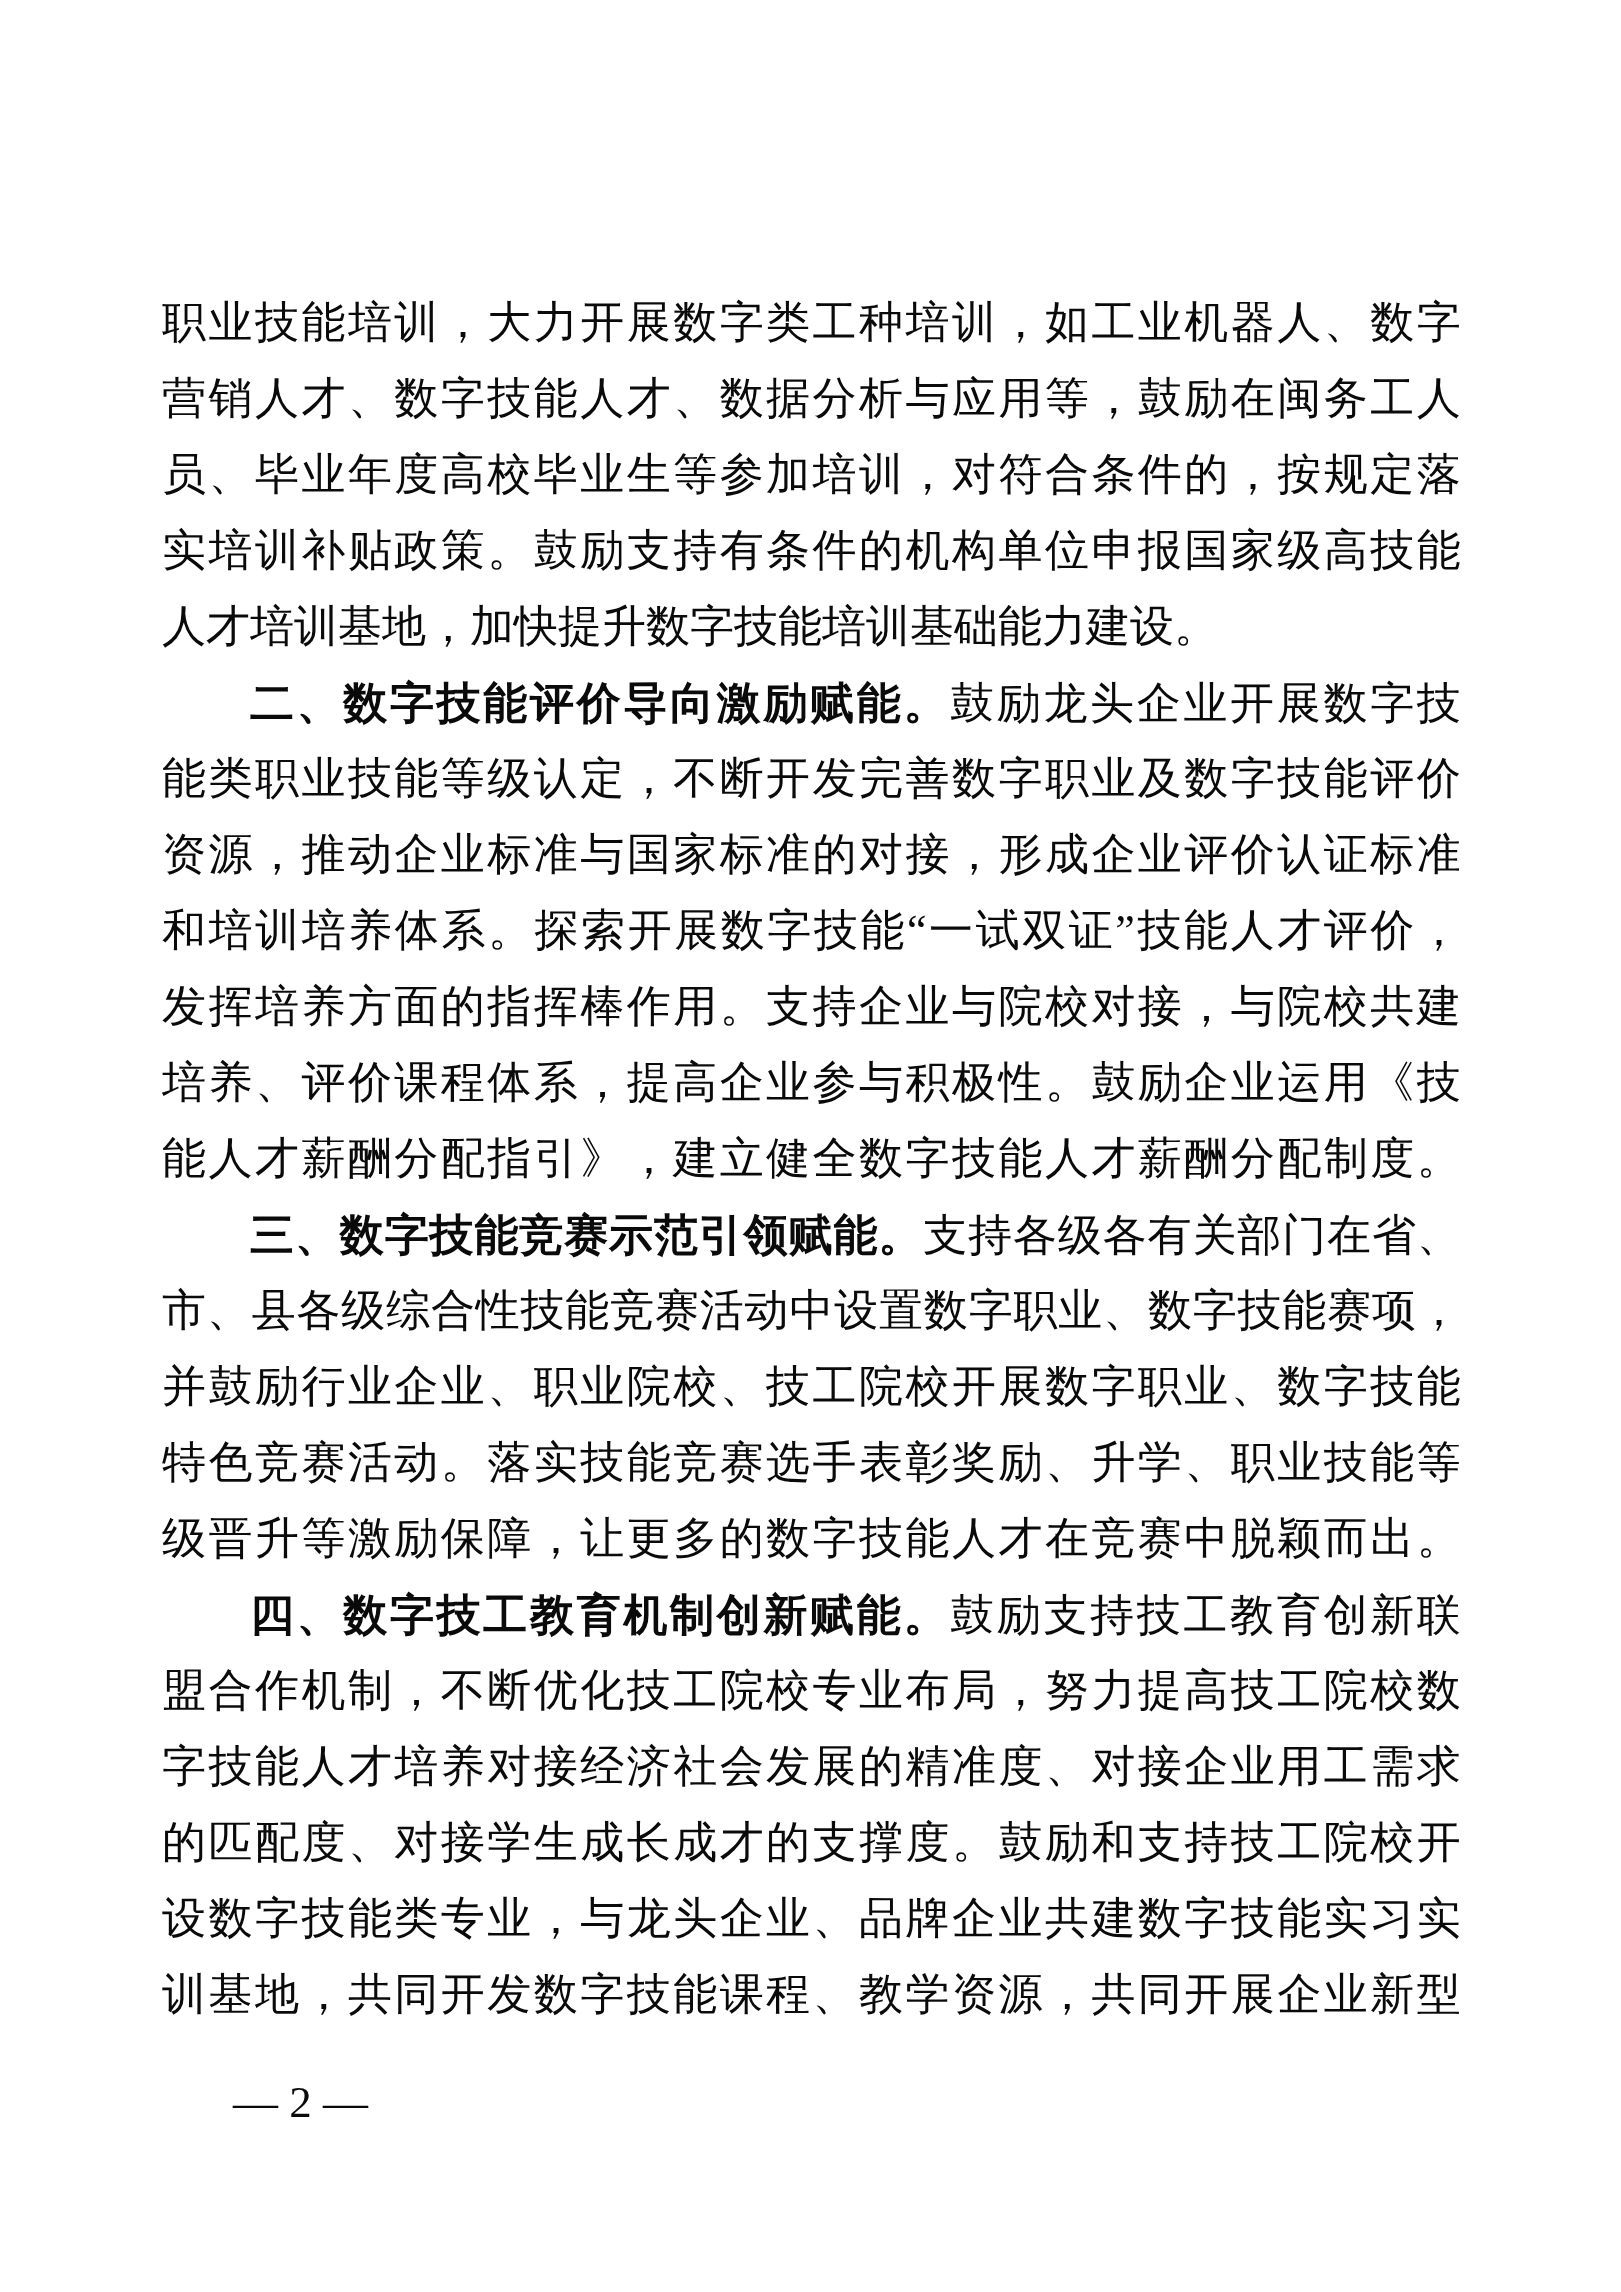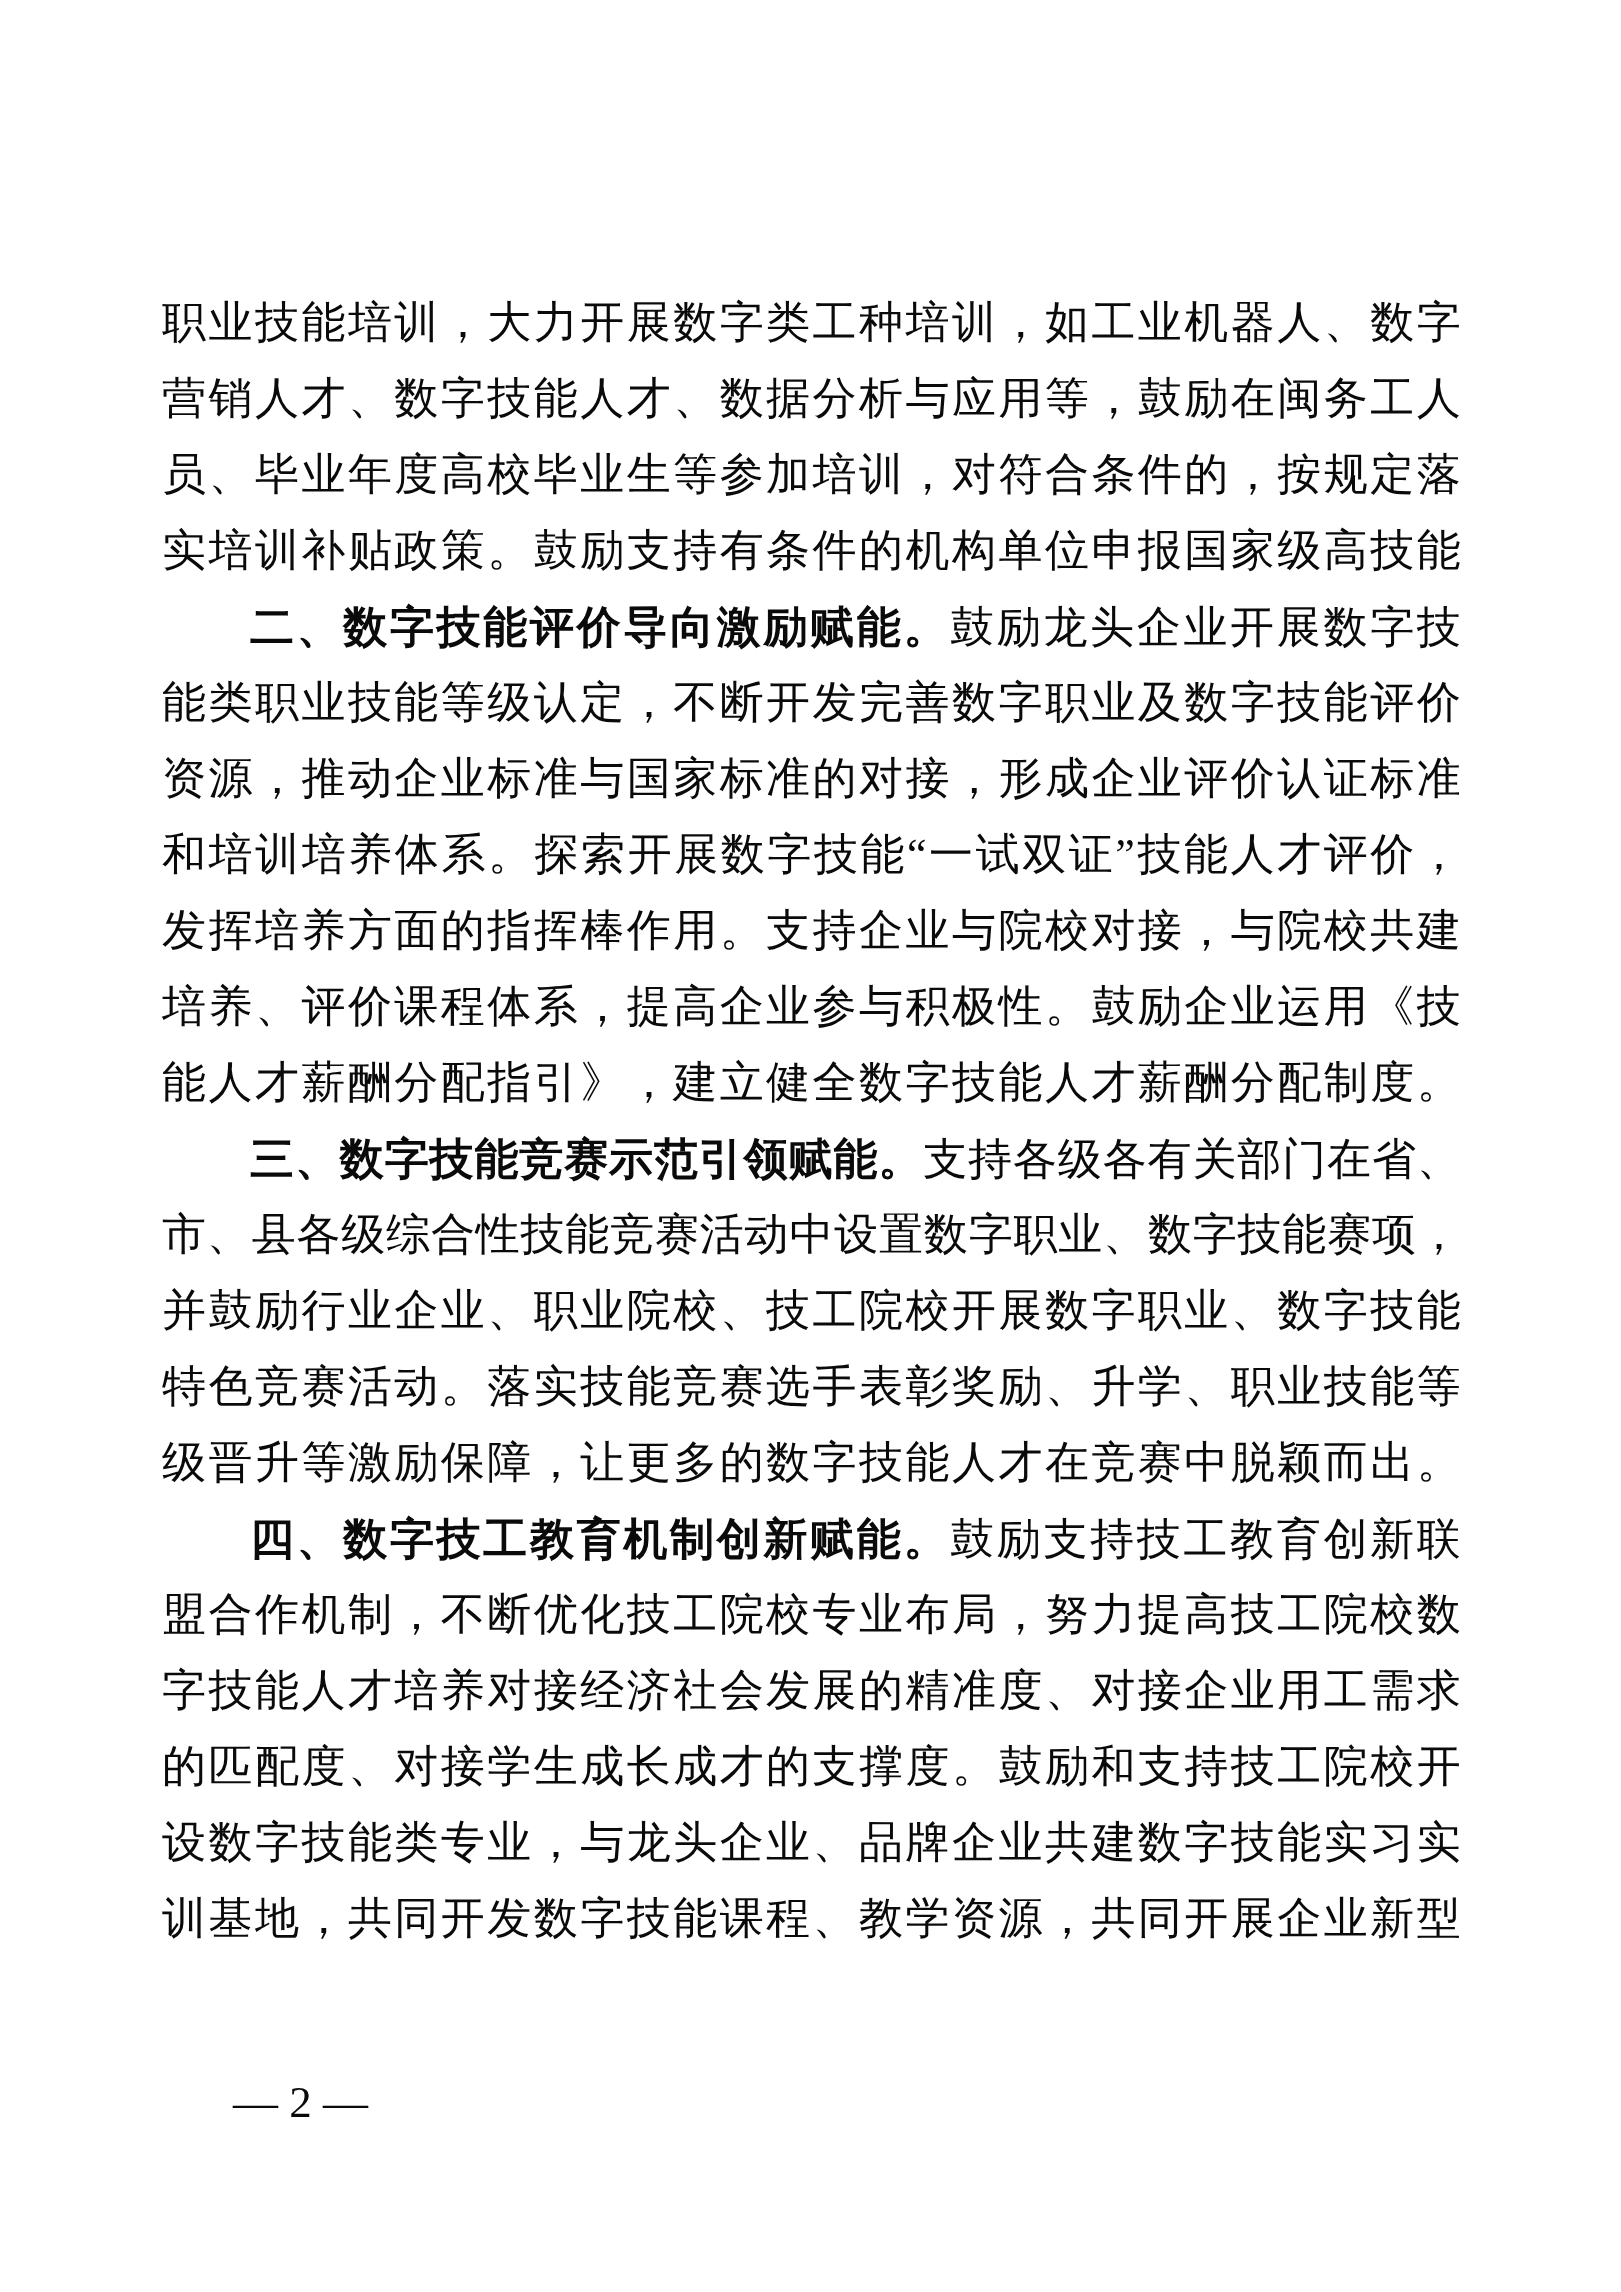--- a/index.html
+++ b/index.html
@@ -179,20 +179,21 @@
           <span class="ch">位</span>
           <span class="ch">申</span>
           <span class="ch">报</span>
           <span class="ch">国</span>
           <span class="ch">家</span>
           <span class="ch">级</span>
           <span class="ch">高</span>
           <span class="ch">技</span>
           <span class="ch">能</span>
         </div>
+        <div class="line"><span>人才培训基地，加快提升数字技能培训基础能力建设。</span></div>
       </div>
       <div class="paragraph">
         <div class="line just" style="padding-left: 88px;">
           <span class="ch seg-bold">二</span>
           <span class="ch seg-bold">、</span>
           <span class="ch seg-bold">数</span>
           <span class="ch seg-bold">字</span>
           <span class="ch seg-bold">技</span>
           <span class="ch seg-bold">能</span>
           <span class="ch seg-bold">评</span>

